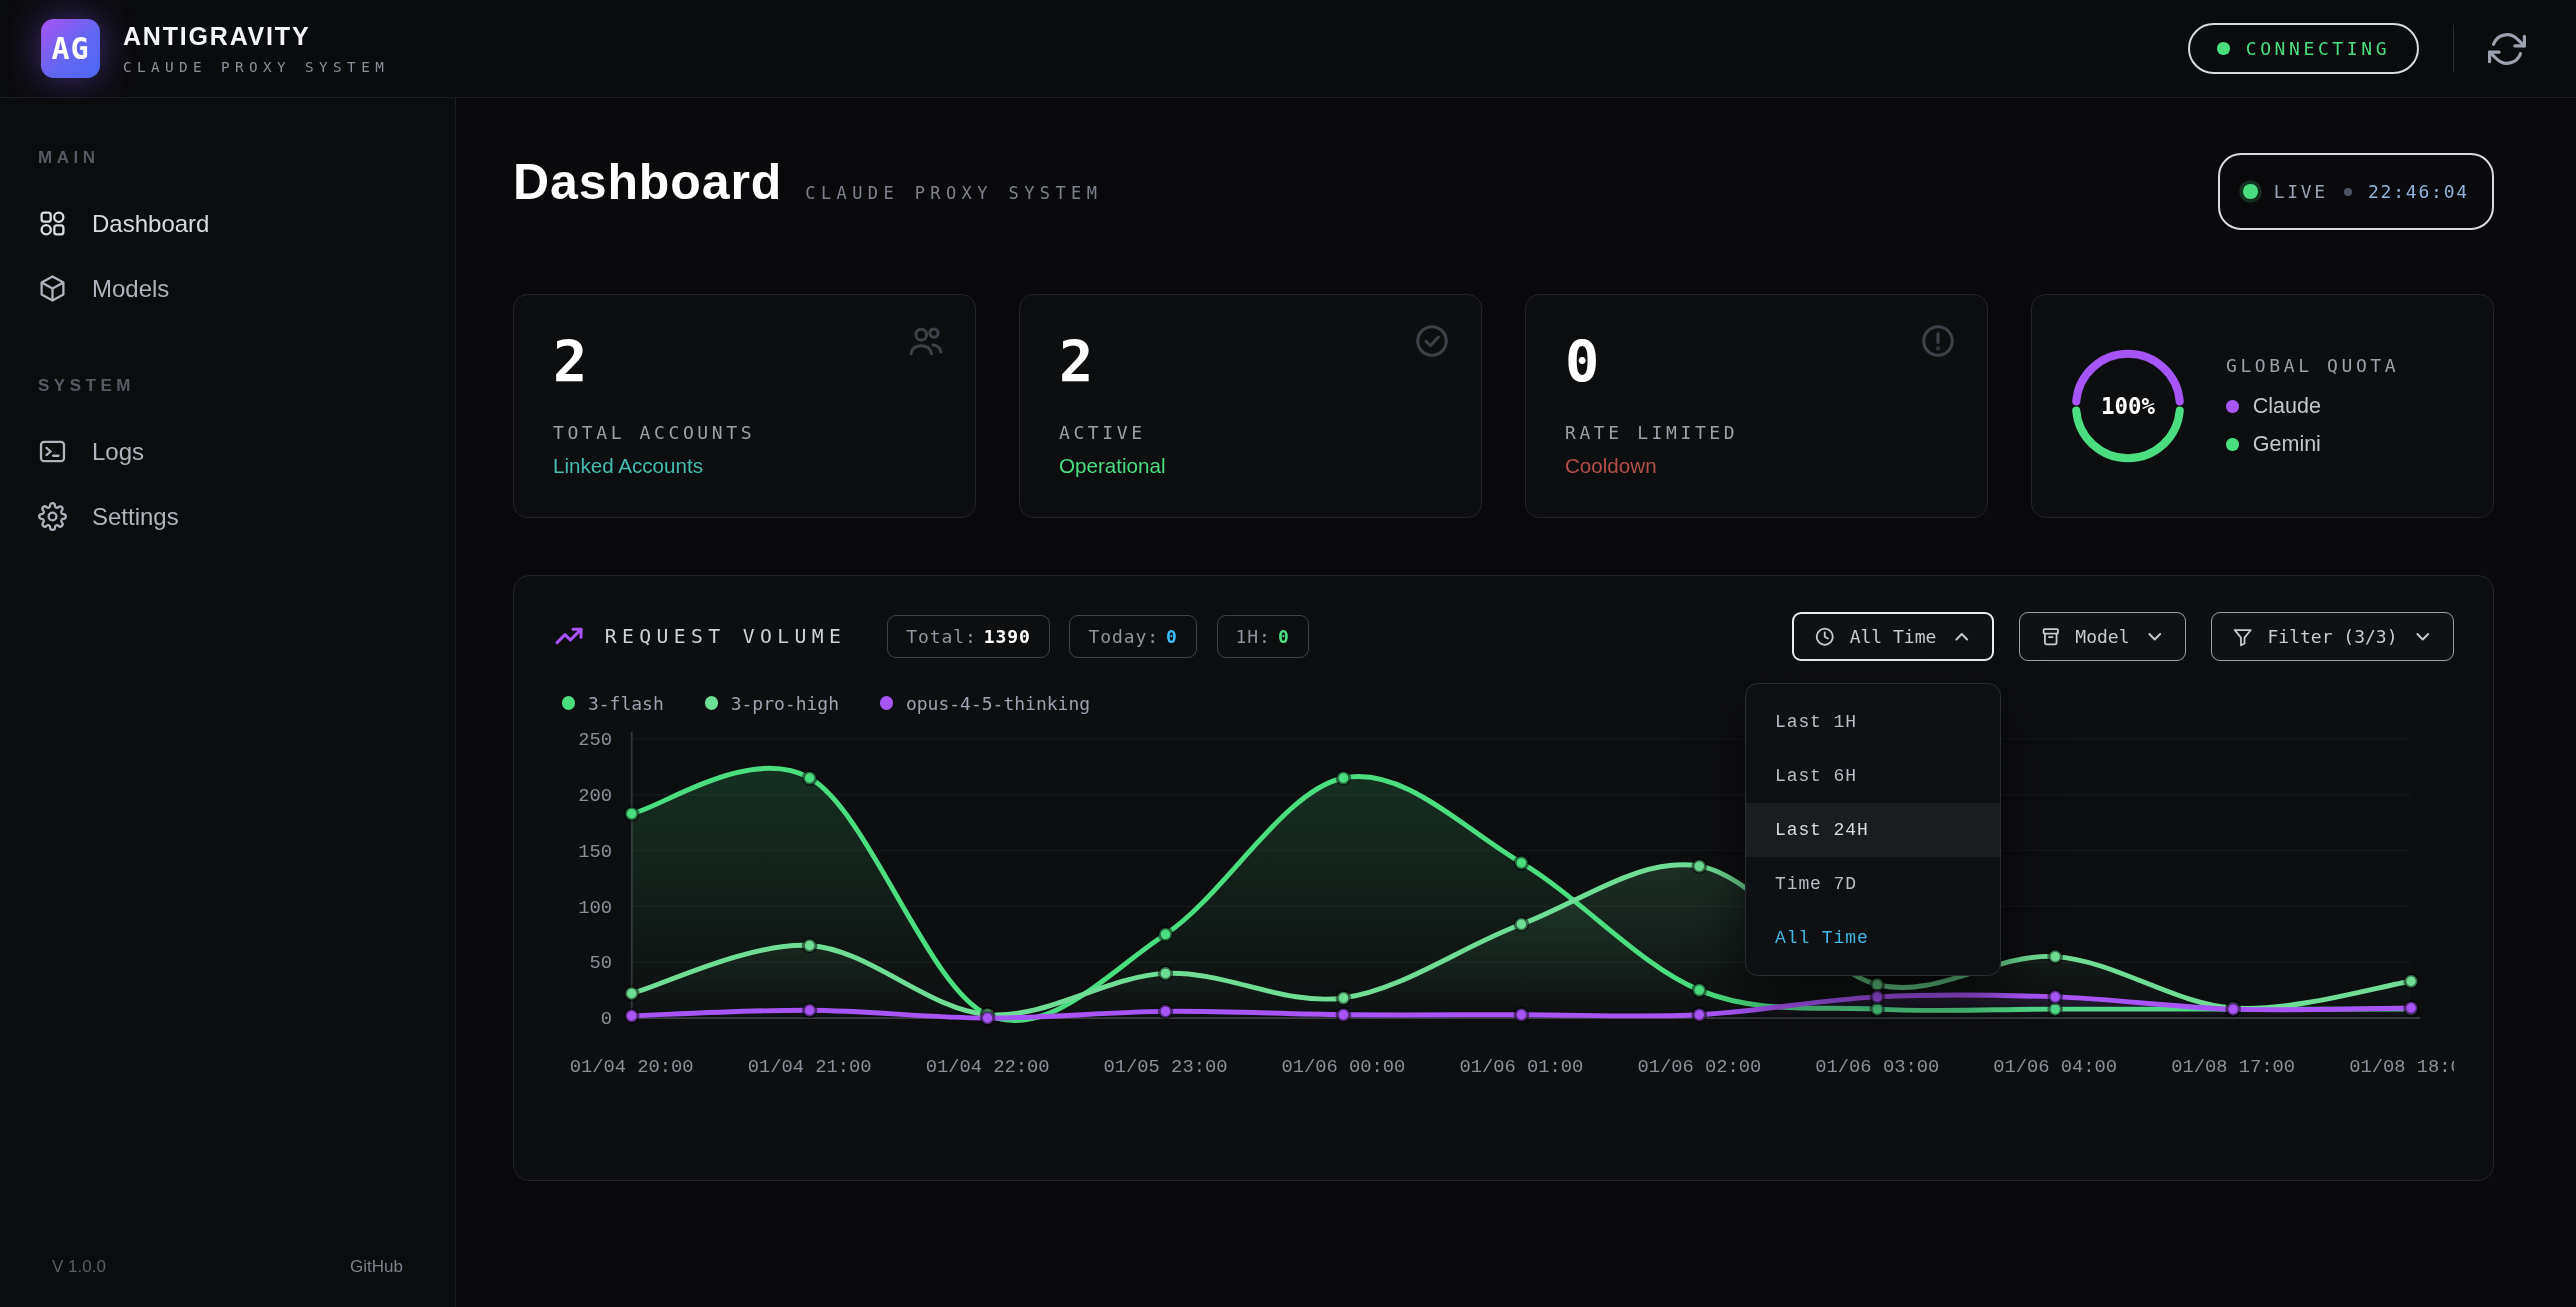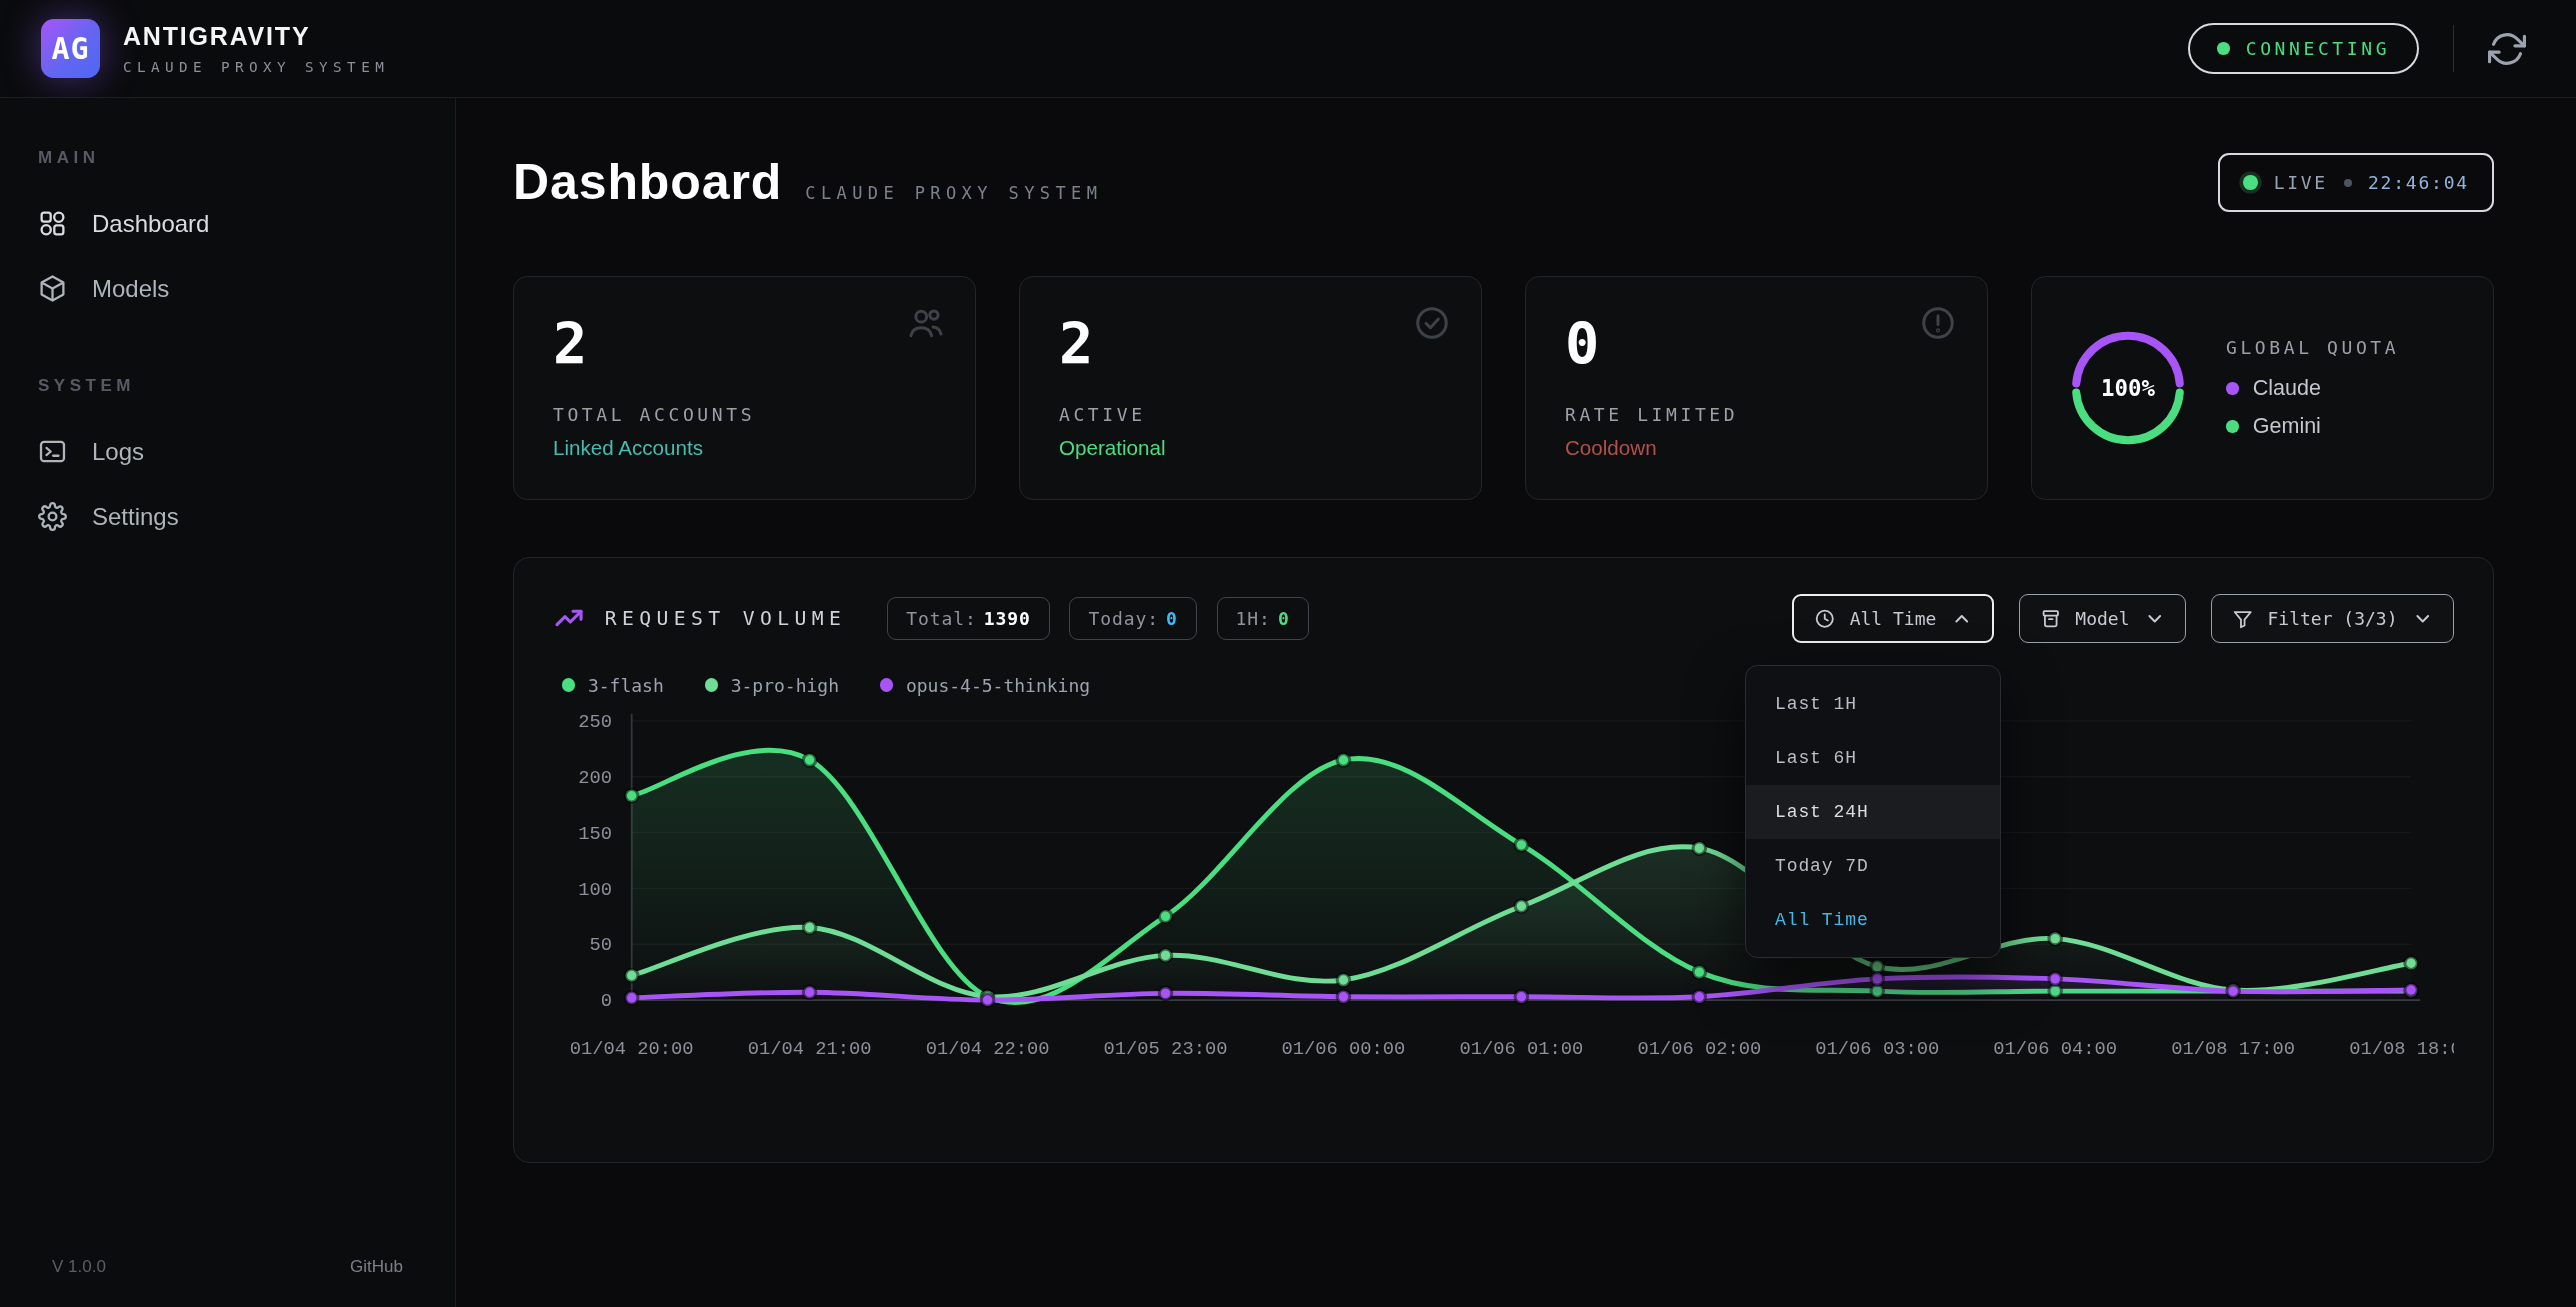--- a/index.html
+++ b/index.html
@@ -35,21 +35,21 @@
   .side-footer { margin-top:auto; display:flex; justify-content:space-between; padding:0 52px;
     font-family:Liberation Sans, sans-serif; font-size:17px; color:#5a5f66; }
   .side-footer .gh { color:#7a8089; cursor:pointer; }
 
   
   .main { flex:1; padding:55px 82px 0 57px; background:#0a0a0c; }
   .title-row { display:flex; align-items:flex-start; justify-content:space-between; }
   .title-left { display:flex; align-items:baseline; gap:23px; }
   .page-title { font-size:50px; font-weight:bold; color:#ffffff; letter-spacing:0.9px; }
   .page-sub { font-family:"DejaVu Sans Mono", monospace; font-size:17px; color:#7c828c; letter-spacing:5.4px; }
-  .live-pill { display:flex; align-items:center; gap:16px; border:2.2px solid #d7dade; border-radius:11px; padding:17px 23px; }
+  .live-pill { display:flex; align-items:center; gap:16px; border:2.2px solid #d7dade; border-radius:23px; padding:26px 23px; }
   .live-dot { width:14.3px; height:14.3px; border-radius:50%; background:#4ade80; box-shadow:0 0 0 3.6px rgba(74,222,128,.18); }
   .live-label { font-family:"DejaVu Sans Mono", monospace; font-size:18px; color:#98a2b3; letter-spacing:2.7px; }
   .live-sep { width:8px; height:8px; border-radius:50%; background:#4b5563; }
   .live-time { font-family:"DejaVu Sans Mono", monospace; font-size:18px; color:#92b4dc; letter-spacing:1.8px; }
 
   
   .cards { display:grid; grid-template-columns:repeat(4,1fr); gap:43px; margin-top:64px; }
   .card { position:relative; background:#0d0e10; border:1.3px solid #232529; border-radius:14.3px; height:224px; padding:38px 39px; }
   .card .corner-icon { position:absolute; top:27px; right:30px; width:38px; height:38px; color:#3c4248; }
   .stat-value { font-family:"DejaVu Sans Mono", monospace; font-weight:bold; font-size:57px; color:#ffffff; line-height:1.05; }
@@ -380,19 +380,19 @@
           <circle cx="1481" cy="308.288" r="7" fill="#a855f7" stroke="rgba(0,0,0,0.5)" stroke-width="3.5"></circle>
           <circle cx="1680" cy="308.288" r="7" fill="#a855f7" stroke="rgba(0,0,0,0.5)" stroke-width="3.5"></circle>
           <circle cx="1879" cy="322.016" r="7" fill="#a855f7" stroke="rgba(0,0,0,0.5)" stroke-width="3.5"></circle>
           <circle cx="2078" cy="320.76800000000003" r="7" fill="#a855f7" stroke="rgba(0,0,0,0.5)" stroke-width="3.5"></circle>
         </svg>
 
       <div class="dropdown">
           <div class="dd-item">Last 1H</div>
           <div class="dd-item">Last 6H</div>
           <div class="dd-item highlighted">Last 24H</div>
-          <div class="dd-item">Today 7D</div>
+          <div class="dd-item">Time 7D</div>
           <div class="dd-item selected">All Time</div>
         </div>
     </section>
   </main>
 </div>
 
 
 </body></html>

